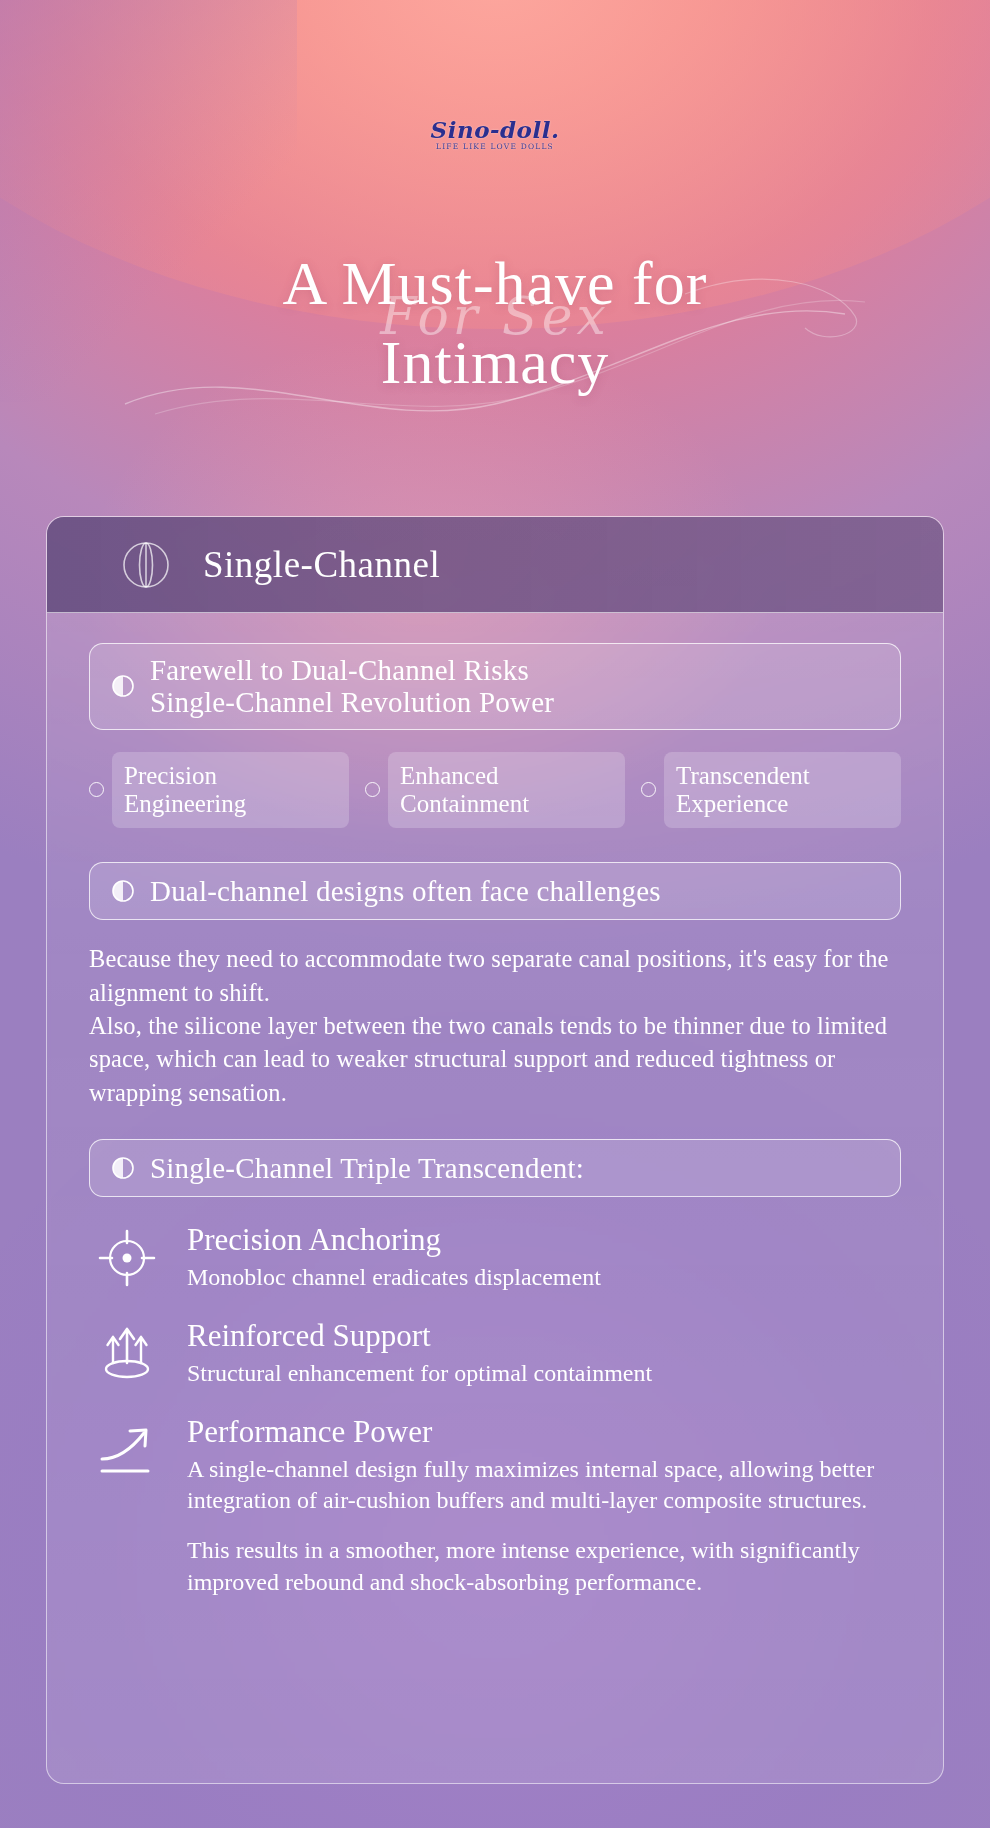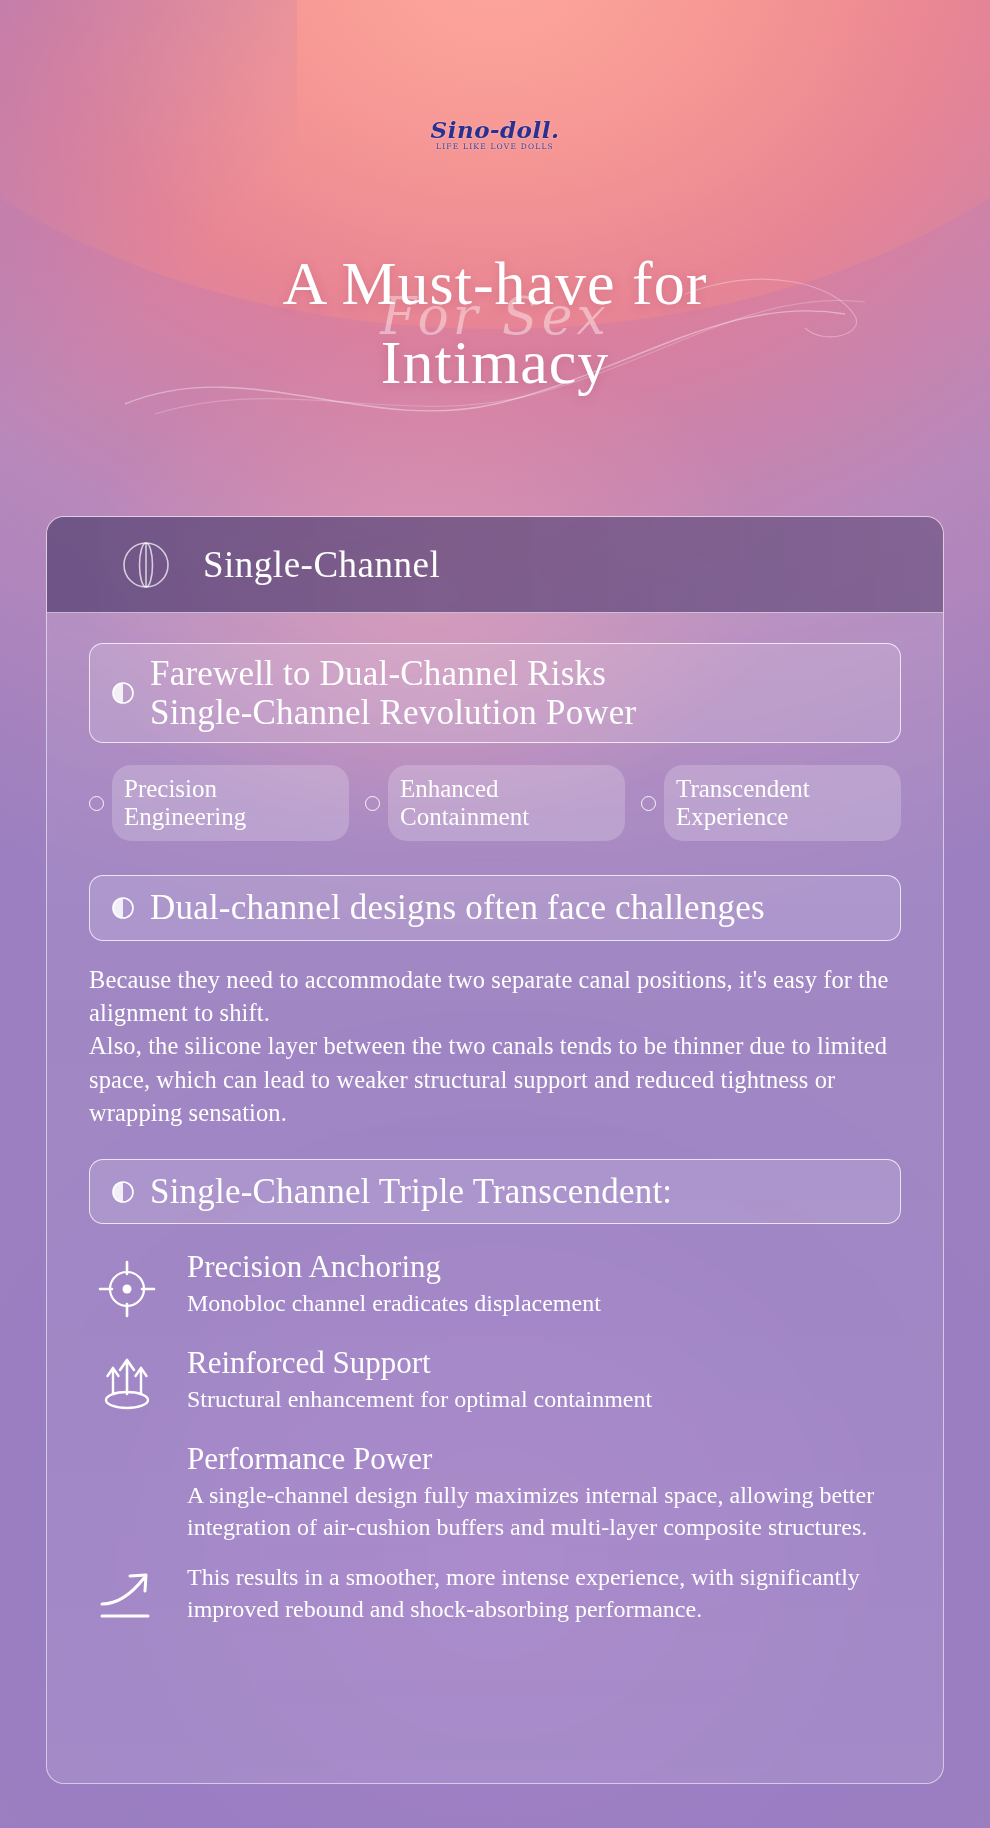--- a/index.html
+++ b/index.html
@@ -176,21 +176,21 @@
     align-items: center;
     gap: 14px;
     border: 1px solid rgba(255,255,255,0.75);
     border-radius: 14px;
     background: rgba(255,255,255,0.13);
     padding: 12px 20px;
     color: #ffffff;
   }
   .pill.two-line { padding: 10px 20px; }
   .pill .pill-text {
-    font-size: 35px;
+    font-size: 29px;
     line-height: 1.12;
     letter-spacing: 0.2px;
   }
   .pill .pill-text span { display: block; }
 
   .pill-single { margin-top: 6px; }
 
   
   .chips {
     display: flex;
@@ -200,21 +200,21 @@
   }
   .chip-group {
     display: flex;
     align-items: center;
     gap: 8px;
     flex: 1;
   }
   .chip {
     flex: 1;
     background: rgba(255,255,255,0.20);
-    border-radius: 19px;
+    border-radius: 8px;
     padding: 10px 12px;
     color: #ffffff;
     font-size: 25px;
     line-height: 1.12;
   }
   .chip span { display: block; }
 
   .ring-sm {
     width: 15px; height: 15px;
     border: 1.5px solid rgba(255,255,255,0.9);
@@ -231,21 +231,20 @@
     letter-spacing: 0.1px;
   }
   .para p + p { margin-top: 0; }
 
   
   .feature {
     display: flex;
     gap: 22px;
     margin-top: 26px;
     color: #ffffff;
-    align-items: flex-end;
   }
   .feature .f-icon {
     width: 76px;
     flex: none;
     display: flex;
     align-items: flex-start;
     justify-content: center;
     padding-top: 4px;
   }
   .feature .f-title {

